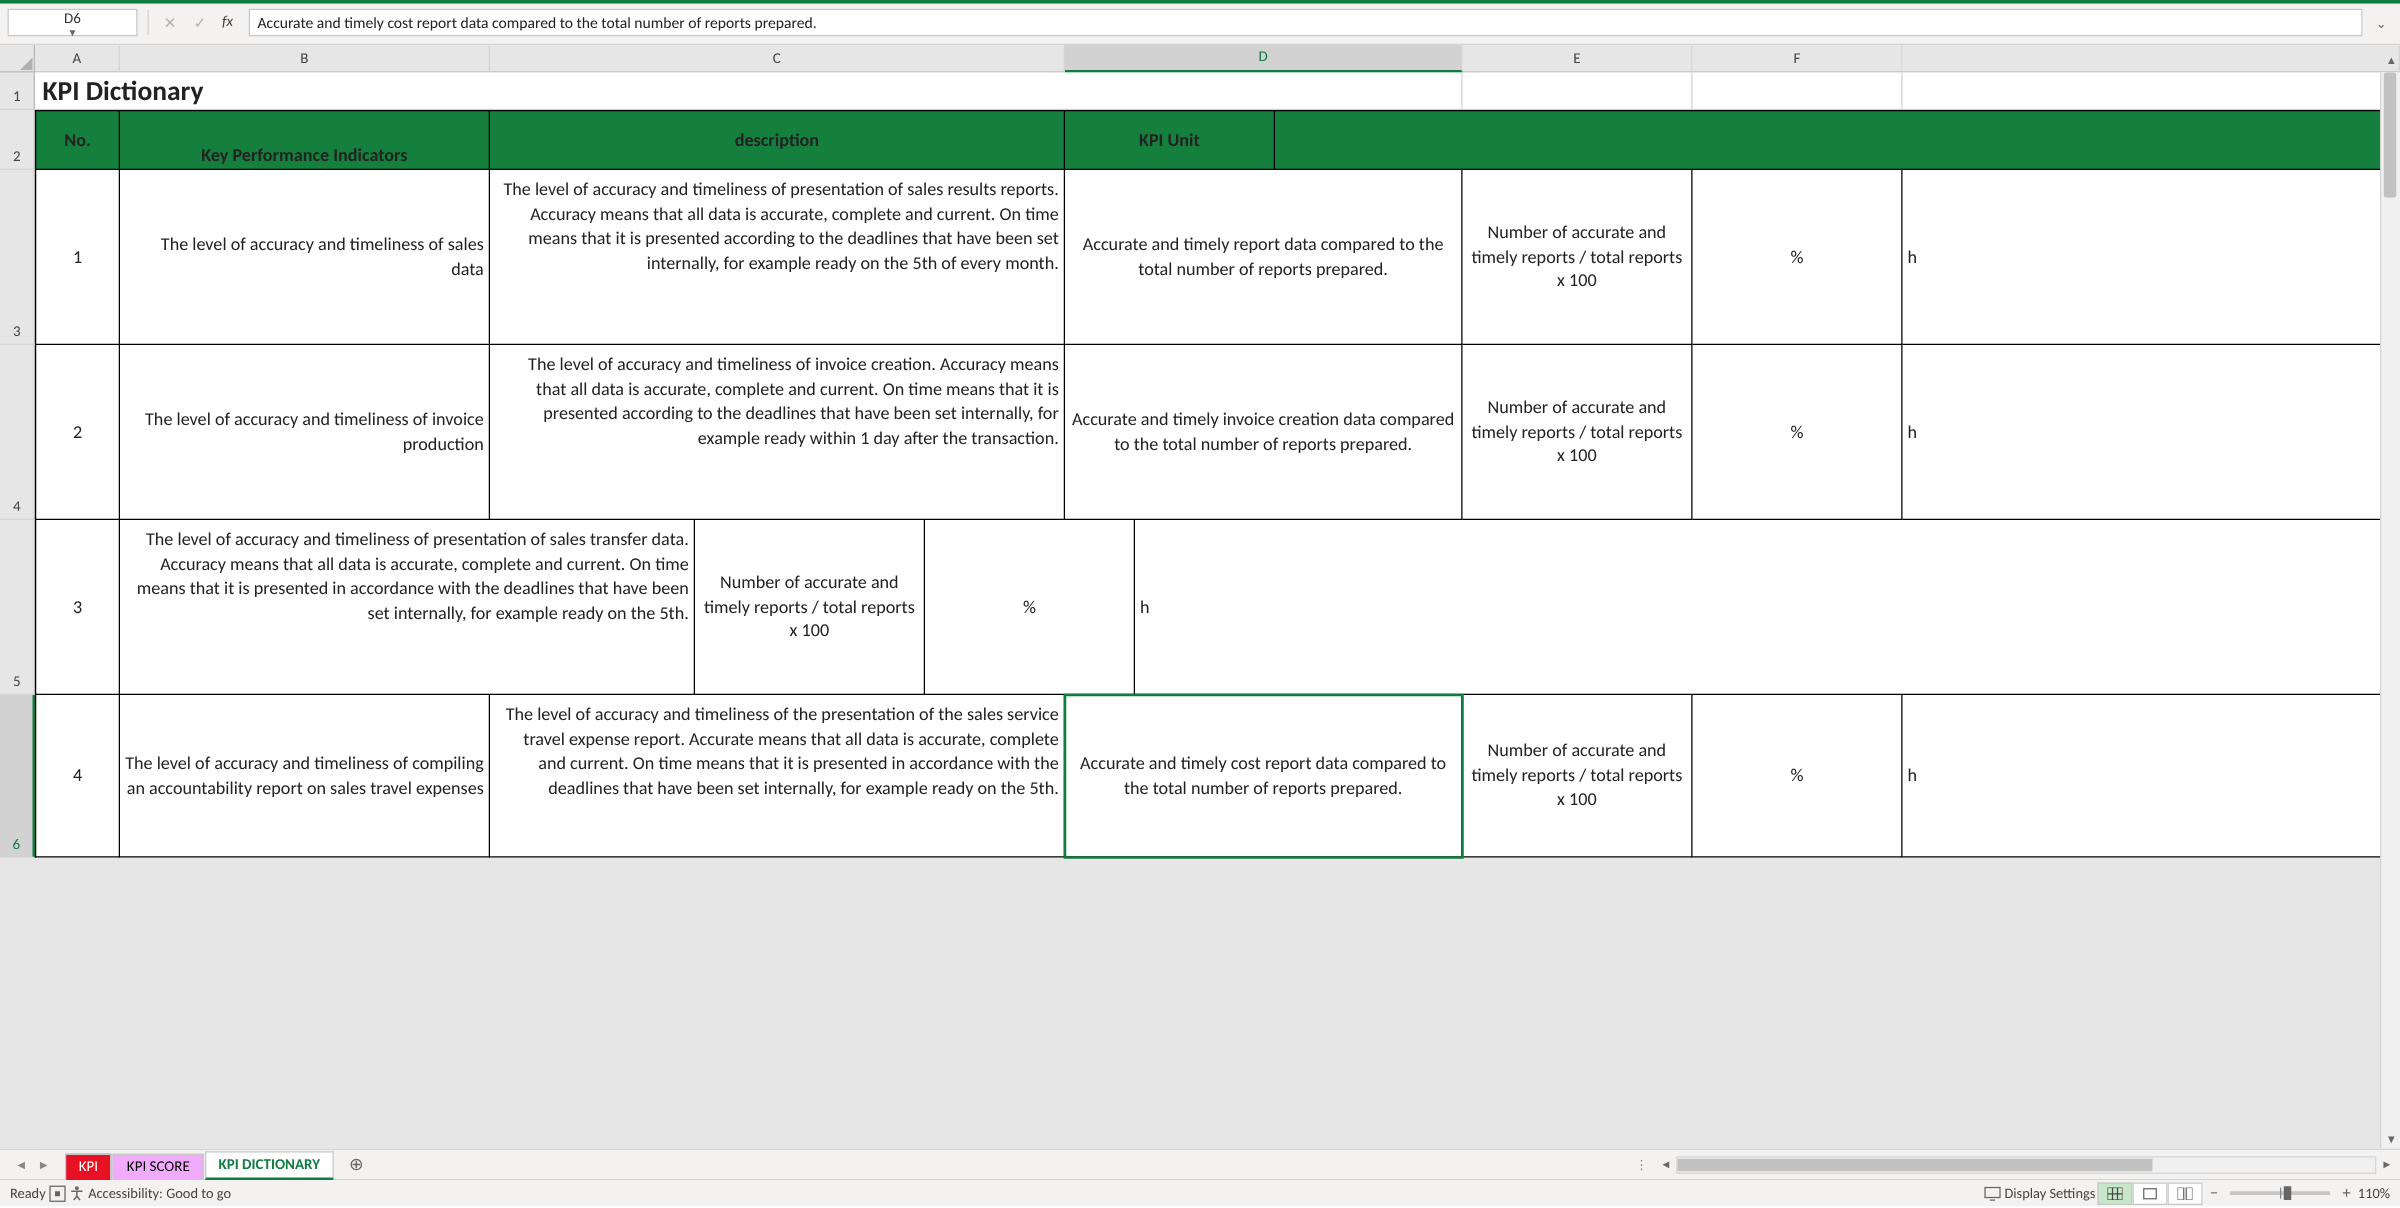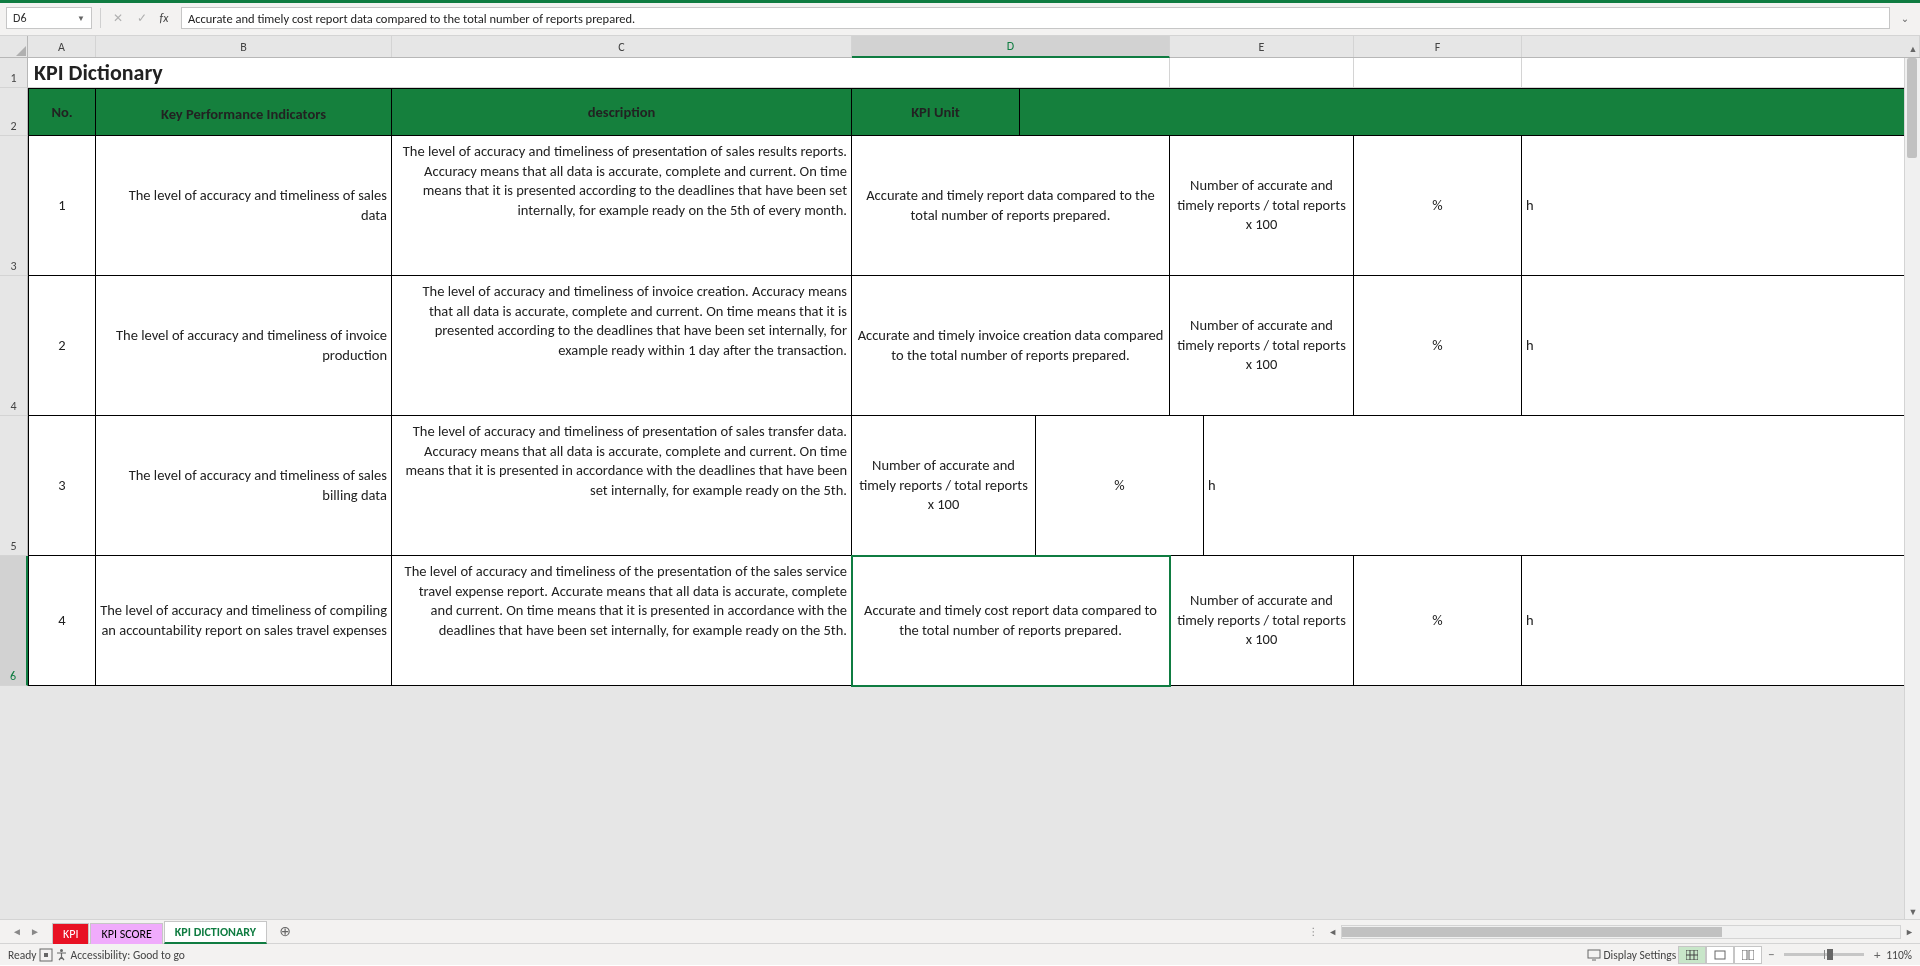--- a/index.html
+++ b/index.html
@@ -15,29 +15,30 @@
 .app-top-border { height: 3px; background: #0f7c41; }
 .formula-bar-area {
   padding: 4px 6px 6px 6px;
   background: #f3f2f1;
   border-bottom: 1px solid #d4d4d4;
   display: flex;
   align-items: center;
   gap: 6px;
 }
 .name-box {
-  width: 86px;
+  width: 104px;
   height: 22px;
   background: #ffffff;
   border: 1px solid #c6c6c6;
   display: flex;
   align-items: center;
   padding: 0 6px;
   font-size: 12px;
   justify-content: space-between;
+  flex-direction: column;
 }
 .name-box .dd { font-size: 8px; color: #666; }
 .fb-sep { width: 1px; height: 20px; background: #d0d0d0; margin: 0 2px; }
 .fb-btn { width: 18px; height: 20px; display: flex; align-items: center; justify-content: center; color: #7a7a7a; font-size: 12px; cursor: pointer; }
 .fb-btn.cancel { color: #b0b0b0; }
 .fb-btn.enter { color: #b0b0b0; }
 .fx { font-style: italic; font-size: 12px; color: #444; margin-right: 4px; }
 .formula-input {
   flex: 1;
   height: 22px;
@@ -288,21 +289,21 @@
           <div class="cell" style="width:318px"></div>
           <div class="cell" style="width:184px"></div>
           <div class="cell" style="width:168px"></div>
           <div class="cell" style="flex:1"></div>
         </div>
 
         <div class="row" style="height:48px;border-bottom:none">
           <div class="cell hdr-cell" style="width:68px;border-left:1px solid #000">
               <span>No.</span>
             </div>
-          <div class="cell hdr-cell" style="width:296px;align-items:center;padding-top:6px">
+          <div class="cell hdr-cell" style="width:296px;align-items:flex-end;padding-top:6px">
               <span>Key Performance Indicators</span>
             </div>
           <div class="cell hdr-cell" style="width:460px">
               <span>description</span>
             </div>
           <div class="cell hdr-cell" style="width:168px">
               <span>KPI Unit</span>
             </div>
           <div class="cell hdr-cell" style="flex:1;border-right:none"></div>
         </div>
@@ -321,21 +322,20 @@
               <div class="cell data-cell center" style="width:68px;border-left:1px solid #000">2</div>
               <div class="cell data-cell lefttop wrap" style="width:296px">The level of accuracy and timeliness of invoice production</div>
               <div class="cell data-cell lefttop wrap" style="width:460px;align-items:flex-start;padding-top:6px">The level of accuracy and timeliness of invoice creation. Accuracy means that all data is accurate, complete and current. On time means that it is presented according to the deadlines that have been set internally, for example ready within 1 day after the transaction.</div>
               <div class="cell data-cell center wrap" style="width:318px">Accurate and timely invoice creation data compared to the total number of reports prepared.</div>
               <div class="cell data-cell center wrap" style="width:184px">Number of accurate and timely reports / total reports x 100</div>
               <div class="cell data-cell center" style="width:168px">%</div>
               <div class="cell data-cell lefttop g-overflow" style="flex:1;border-right:none;justify-content:flex-start">h</div>
             </div>
             <div class="row" style="height: 140px; border-bottom: none;">
               <div class="cell data-cell center" style="width:68px;border-left:1px solid #000">3</div>
-              <div class="cell data-cell lefttop wrap" style="width:296px">The level of accuracy and timeliness of sales billing data</div>
               <div class="cell data-cell lefttop wrap" style="width:460px;align-items:flex-start;padding-top:6px">The level of accuracy and timeliness of presentation of sales transfer data. Accuracy means that all data is accurate, complete and current. On time means that it is presented in accordance with the deadlines that have been set internally, for example ready on the 5th.</div>
               <div class="cell data-cell center wrap" style="width:184px">Number of accurate and timely reports / total reports x 100</div>
               <div class="cell data-cell center" style="width:168px">%</div>
               <div class="cell data-cell lefttop g-overflow" style="flex:1;border-right:none;justify-content:flex-start">h</div>
             </div>
             <div class="row" style="height: 130px; border-bottom: none;">
               <div class="cell data-cell center" style="width:68px;border-left:1px solid #000">4</div>
               <div class="cell data-cell lefttop wrap" style="width:296px">The level of accuracy and timeliness of compiling an accountability report on sales travel expenses</div>
               <div class="cell data-cell lefttop wrap" style="width:460px;align-items:flex-start;padding-top:6px">The level of accuracy and timeliness of the presentation of the sales service travel expense report. Accurate means that all data is accurate, complete and current. On time means that it is presented in accordance with the deadlines that have been set internally, for example ready on the 5th.</div>
               <div class="cell data-cell center wrap selected-cell" style="width:318px">Accurate and timely cost report data compared to the total number of reports prepared.</div>

